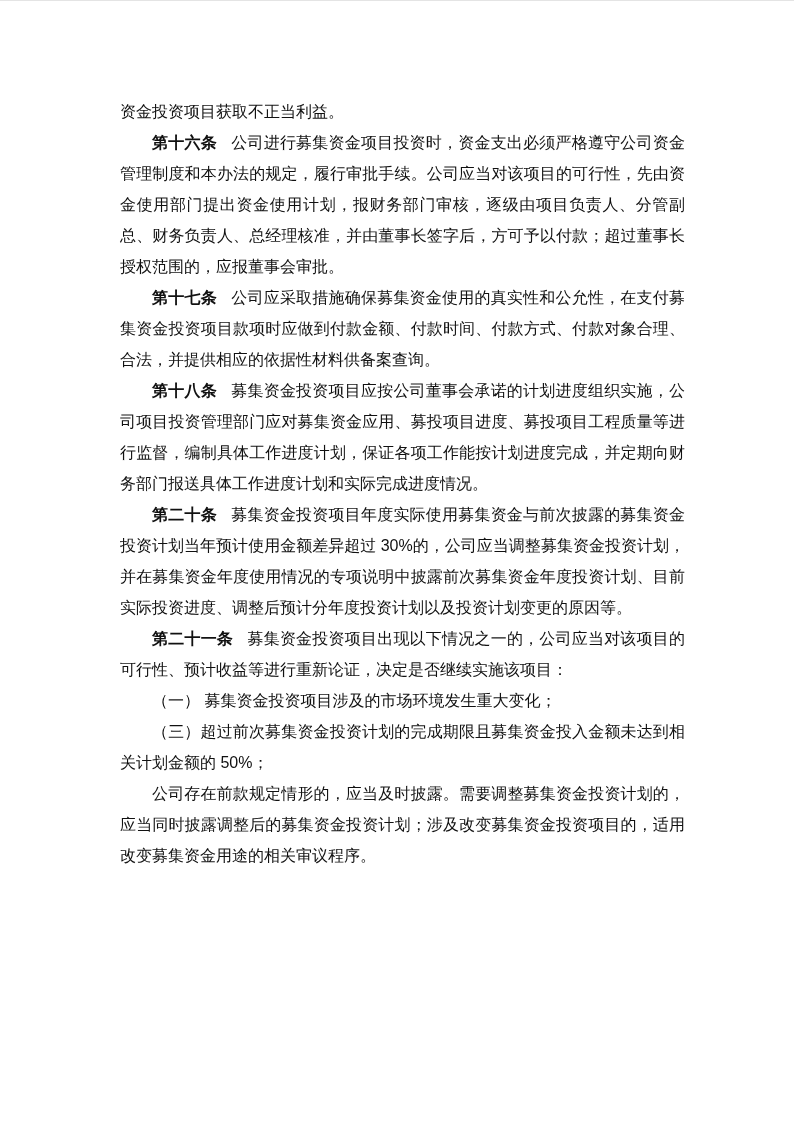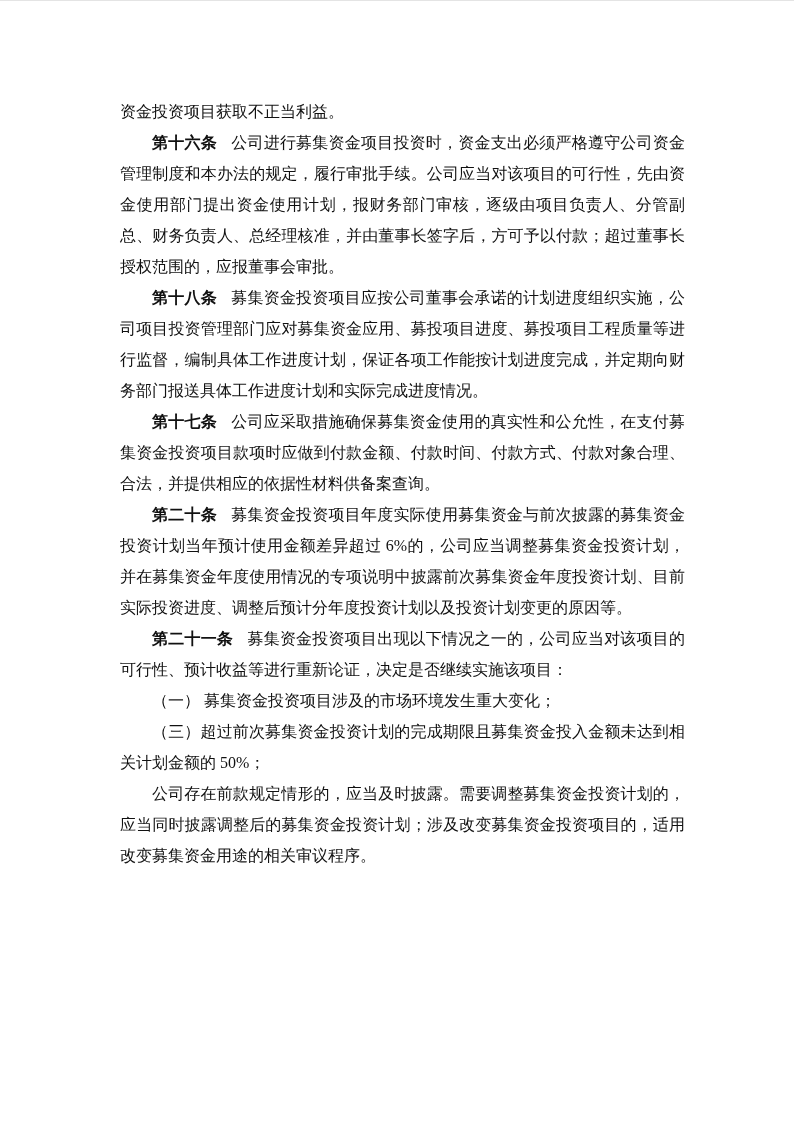--- a/index.html
+++ b/index.html
@@ -6,21 +6,21 @@
     margin: 0;
     padding: 0;
     background: #ffffff;
   }
   .page {
     position: relative;
     width: 794px;
     height: 1122px;
     background: #ffffff;
     overflow: hidden;
-    font-family: Liberation Serif, serif;
+    font-family: Liberation Sans, sans-serif;
   }
   .page-edge {
     position: absolute;
     top: 0;
     left: 0;
     width: 794px;
     height: 1px;
     background: #e4e4e4;
   }
   .content {
@@ -48,21 +48,21 @@
   }
 </style>
 </head>
 <body>
 
 <div class="page" style="background: rgb(255, 255, 255);">
   <div class="page-edge"></div>
   <div class="content" id="doc-body" style="color: rgb(17, 17, 17);">
       <p class="para continuation"><span>资金投资项目获取不正当利益。</span></p>
       <p class="para article"><span class="article-label">第十六条</span><span>公司进行募集资金项目投资时，资金支出必须严格遵守公司资金管理制度和本办法的规定，履行审批手续。公司应当对该项目的可行性，先由资金使用部门提出资金使用计划，报财务部门审核，逐级由项目负责人、分管副总、财务负责人、总经理核准，并由董事长签字后，方可予以付款；超过董事长授权范围的，应报董事会审批。</span></p>
+      <p class="para article"><span class="article-label">第十七条</span><span>公司应采取措施确保募集资金使用的真实性和公允性，在支付募集资金投资项目款项时应做到付款金额、付款时间、付款方式、付款对象合理、合法，并提供相应的依据性材料供备案查询。</span></p>
       <p class="para article"><span class="article-label">第十八条</span><span>募集资金投资项目应按公司董事会承诺的计划进度组织实施，公司项目投资管理部门应对募集资金应用、募投项目进度、募投项目工程质量等进行监督，编制具体工作进度计划，保证各项工作能按计划进度完成，并定期向财务部门报送具体工作进度计划和实际完成进度情况。</span></p>
-      <p class="para article"><span class="article-label">第十七条</span><span>公司应采取措施确保募集资金使用的真实性和公允性，在支付募集资金投资项目款项时应做到付款金额、付款时间、付款方式、付款对象合理、合法，并提供相应的依据性材料供备案查询。</span></p>
-      <p class="para article"><span class="article-label">第二十条</span><span>募集资金投资项目年度实际使用募集资金与前次披露的募集资金投资计划当年预计使用金额差异超过 6%的，公司应当调整募集资金投资计划，并在募集资金年度使用情况的专项说明中披露前次募集资金年度投资计划、目前实际投资进度、调整后预计分年度投资计划以及投资计划变更的原因等。</span></p>
+      <p class="para article"><span class="article-label">第二十条</span><span>募集资金投资项目年度实际使用募集资金与前次披露的募集资金投资计划当年预计使用金额差异超过 30%的，公司应当调整募集资金投资计划，并在募集资金年度使用情况的专项说明中披露前次募集资金年度投资计划、目前实际投资进度、调整后预计分年度投资计划以及投资计划变更的原因等。</span></p>
       <p class="para article"><span class="article-label">第二十一条</span><span>募集资金投资项目出现以下情况之一的，公司应当对该项目的可行性、预计收益等进行重新论证，决定是否继续实施该项目：</span></p>
       <p class="para item"><span>（一） 募集资金投资项目涉及的市场环境发生重大变化；</span></p>
       <p class="para item"><span>（三）超过前次募集资金投资计划的完成期限且募集资金投入金额未达到相关计划金额的 50%；</span></p>
       <p class="para plain"><span>公司存在前款规定情形的，应当及时披露。需要调整募集资金投资计划的，应当同时披露调整后的募集资金投资计划；涉及改变募集资金投资项目的，适用改变募集资金用途的相关审议程序。</span></p>
     </div>
 </div>
 
 </body></html>

